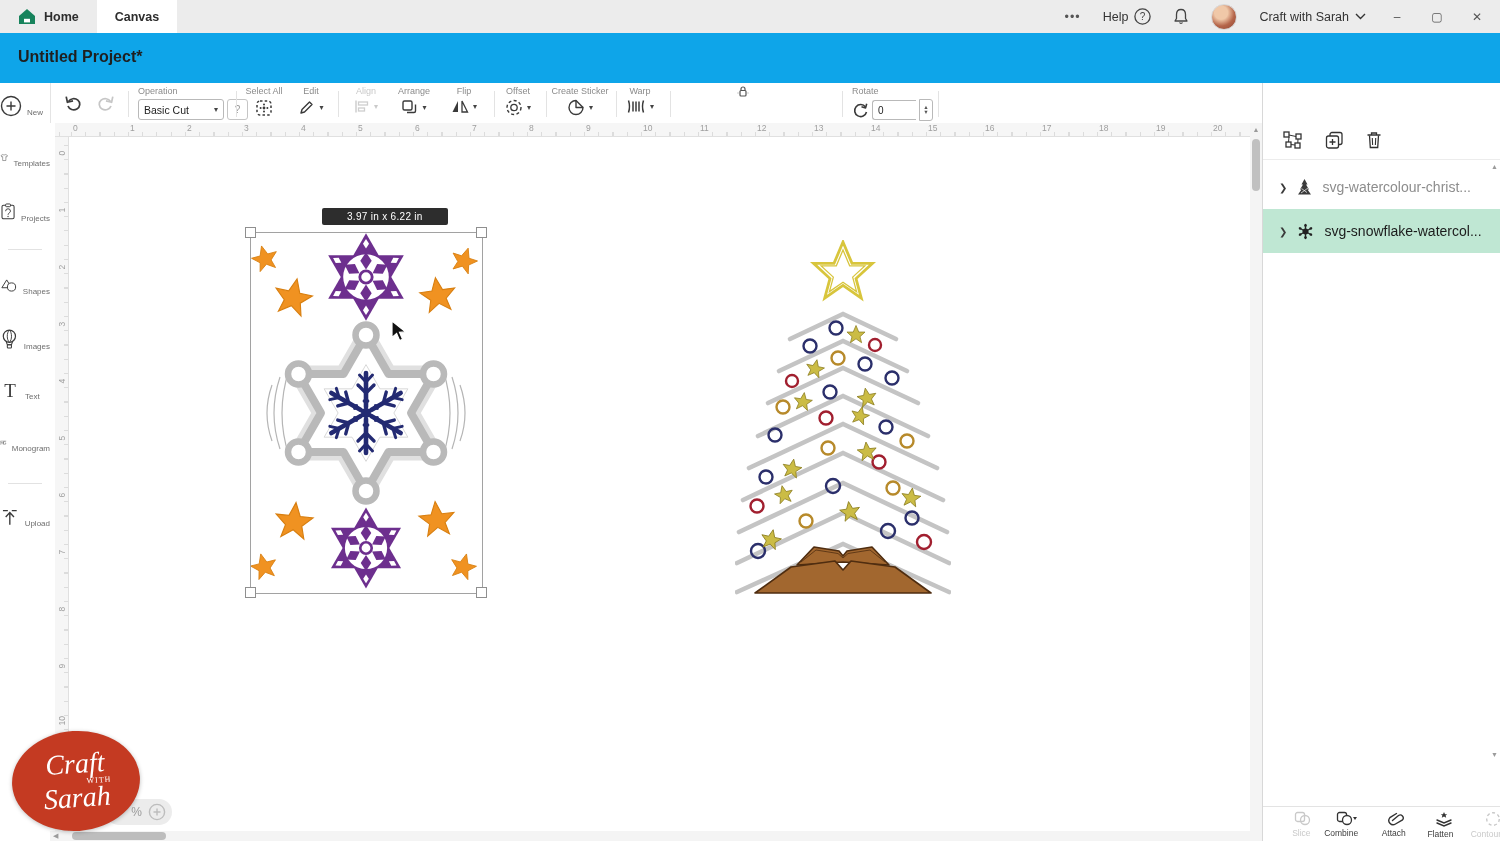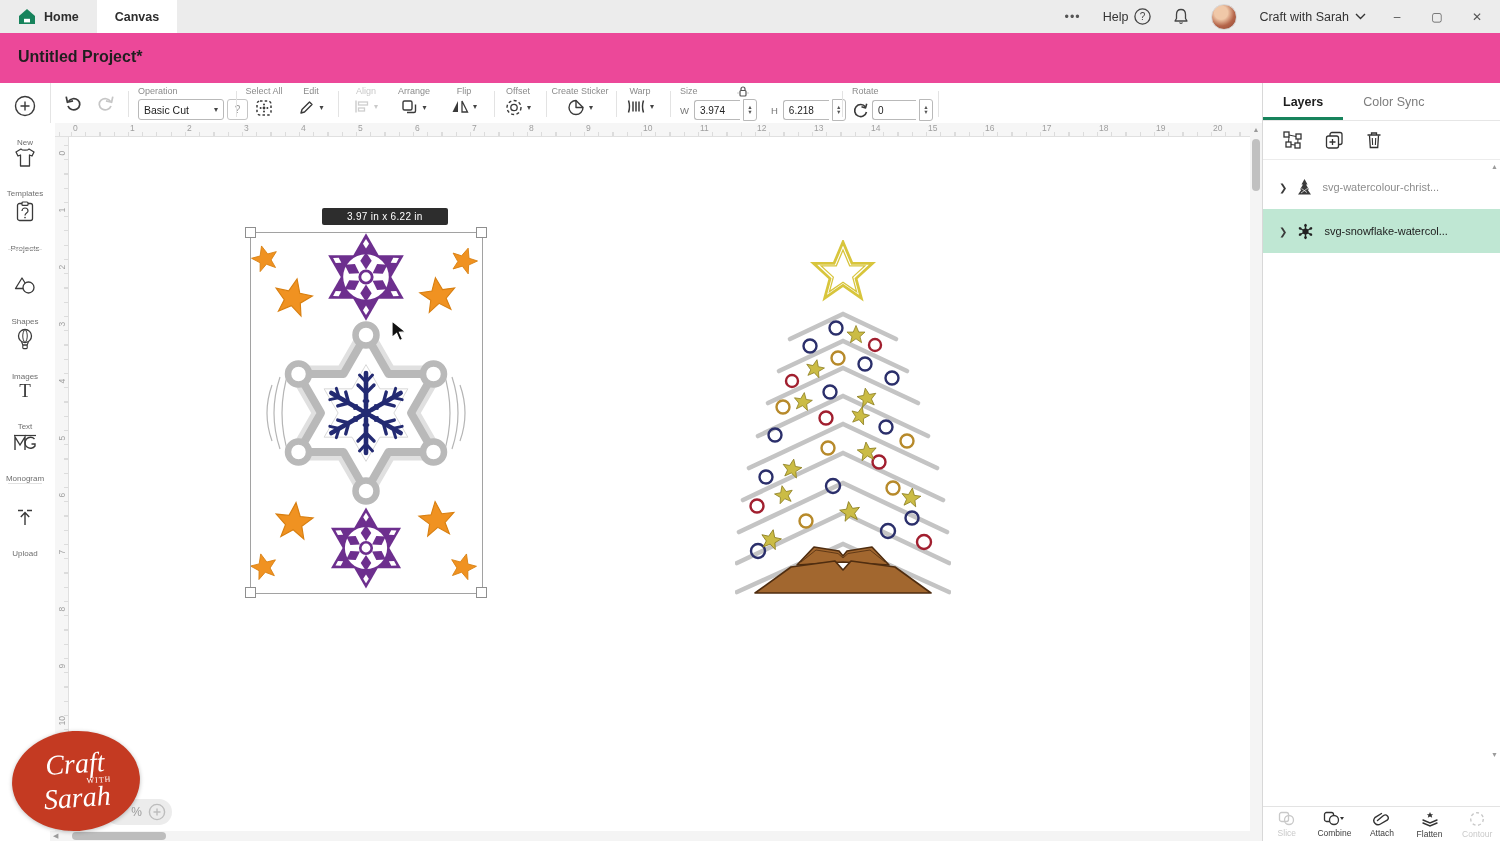--- a/index.html
+++ b/index.html
@@ -7,42 +7,42 @@
        font-family:"Liberation Sans",sans-serif;color:#333;-webkit-font-smoothing:antialiased}
   .abs{position:absolute}
   
   .topbar{left:0;top:0;width:1500px;height:33px;background:#ececec;display:flex;align-items:center}
   .tab{height:33px;display:flex;align-items:center;gap:8px;padding:0 18px;font-size:12.5px;font-weight:bold;color:#2d2d2d}
   .tab.active{background:#fff}
   .tb-right{position:absolute;right:0;top:0;height:33px;display:flex;align-items:center;gap:22px;padding-right:14px;font-size:12.5px;color:#333}
   .winbtn{font-size:12px;color:#555;width:18px;text-align:center}
   .avatar{width:24px;height:24px;border-radius:50%;background:radial-gradient(circle at 38% 32%,#f0c8a8 0 30%,#b5654a 60%,#8e4431);border:1px solid #d8d8d8}
   
-  .header{left:0;top:33px;width:1500px;height:50px;background:#ec4899}
+  .header{left:0;top:33px;width:1500px;height:50px;background:#0ea5e9}
   .proj-title{position:absolute;left:18px;top:15px;font-size:16px;font-weight:bold;color:#1f1f1f}
   .hdr-right{position:absolute;right:16px;top:0;height:50px;display:flex;align-items:center;gap:26px;font-size:12.5px;color:#3c3c3c}
   .hdr-item{display:flex;align-items:center;gap:7px}
   .make-btn{background:#17835C;color:#fff;font-weight:bold;font-size:13px;border:none;border-radius:16px;padding:7px 40px;cursor:pointer}
   
   .toolbar{left:50px;top:83px;width:1450px;height:40px;background:#fff;border-bottom:5px solid #0ea5e9}
   .tgroup{position:absolute;top:3px;display:flex;flex-direction:column;align-items:center}
   .tlabel{font-size:9px;color:#8b8b8b;line-height:10px;margin-bottom:3px;white-space:nowrap}
   .tlabel.dis{color:#c9c9c9}
   .trow{display:flex;align-items:center;gap:3px}
   .caret{font-size:8px;color:#444;margin-left:1px}
   .caret.dis{color:#cacaca}
   .sel{display:flex;align-items:center;justify-content:space-between;width:74px;height:19px;border:1px solid #b9b9b9;border-radius:3px;font-size:10.5px;padding:0 5px;color:#222;background:#fff}
   .qbtn{width:19px;height:19px;border:1px solid #c5c5c5;border-radius:3px;font-size:10px;color:#9a9a9a;display:flex;align-items:center;justify-content:center;background:#fff}
   .num{width:40px;height:18px;border:1px solid #b9b9b9;border-radius:3px 0 0 3px;border-right:none;font-size:10px;color:#222;display:flex;align-items:center;padding-left:5px;background:#fff}
   .stepper{width:12px;height:20px;border:1px solid #b9b9b9;border-radius:0 3px 3px 0;display:flex;flex-direction:column;align-items:center;justify-content:center;font-size:5.5px;color:#555;line-height:5px;background:#fff}
   .xysmall{font-size:9.5px;color:#777;margin-right:2px}
   .tdiv{position:absolute;top:8px;width:1px;height:26px;background:#e3e3e3}
   
   .sidebar{left:0;top:83px;width:50px;height:758px;background:#fff;border-right:1px solid #e4e4e4}
-  .side-item{position:absolute;left:0;width:50px;display:flex;flex-direction:column;align-items:center;gap:21px;cursor:pointer}
+  .side-item{position:absolute;left:0;width:50px;display:flex;flex-direction:row;align-items:flex-end;gap:5px;cursor:pointer}
   .side-lbl{font-size:8px;color:#6e6e6e}
   .side-div{position:absolute;left:8px;width:34px;height:1px;background:#e2e2e2}
   
   .canvas-area{left:50px;top:123px;width:1200px;height:708px;background:#fff}
   .ruler-h{position:absolute;left:55px;top:123px;width:1195px;height:13px;background:#f6f6f6;border-bottom:1px solid #e0e0e0;
     background-image:repeating-linear-gradient(to right,#dcdcdc 0 1px,transparent 1px 14.25px);background-position:16px bottom;background-size:100% 4px;background-repeat:repeat-x}
   .ruler-v{position:absolute;left:55px;top:137px;width:13px;height:694px;background:#f6f6f6;border-right:1px solid #e0e0e0;
     background-image:repeating-linear-gradient(to bottom,#dcdcdc 0 1px,transparent 1px 14.25px);background-position:right 8px;background-size:4px 100%;background-repeat:repeat-y}
   .ruler-corner{position:absolute;left:55px;top:123px;width:13px;height:13px;background:#f6f6f6;border-right:1px solid #e0e0e0;border-bottom:1px solid #e0e0e0}
   .rlbl{position:absolute;top:0px;font-size:8.5px;color:#9f9f9f}
@@ -58,29 +58,29 @@
   .hthumb{position:absolute;left:22px;top:1px;width:94px;height:8px;background:#bdbdbd;border-radius:4px}
   .scroll-arrow{font-size:7px;color:#9b9b9b}
   
   .rpanel{left:1262px;top:83px;width:238px;height:758px;background:#fff;border-left:1px solid #d8d8d8}
   .ptabs{position:absolute;left:0;top:0;width:238px;height:37px;border-bottom:1px solid #e6e6e6;display:flex;align-items:center}
   .ptab{font-size:12.5px;padding:0 20px;height:37px;display:flex;align-items:center}
   .ptab.on{color:#1d1d1d;font-weight:bold;box-shadow:inset 0 -3px 0 #17835C}
   .ptab.off{color:#7d7d7d}
   .picons{position:absolute;left:0;top:37px;width:238px;height:40px;border-bottom:1px solid #ececec;display:flex;align-items:center;gap:22px;padding-left:20px;box-sizing:border-box}
   .layer-row{position:absolute;left:0;width:238px;height:44px;display:flex;align-items:center;gap:10px;padding-left:16px;box-sizing:border-box;cursor:pointer}
-  .layer-name{font-size:11px;color:#8d8d8d;white-space:nowrap}
+  .layer-name{font-size:14px;color:#8d8d8d;white-space:nowrap}
   .layer-row.sel-layer{background:#bfe7d3}
   .layer-row.sel-layer .layer-name{color:#1c1c1c;font-weight:normal}
   .chev{font-size:10px;color:#3a3a3a}
   .blank-row{position:absolute;left:0;top:680px;width:238px;height:43px;border-top:1px solid #e3e3e3;display:flex;align-items:center;gap:14px;padding-left:14px;box-sizing:border-box}
   .swatch{width:36px;height:27px;background:#fff;border:1px solid #b5b5b5}
   .blank-lbl{font-size:10px;color:#555}
   .actions{position:absolute;left:0;top:723px;width:238px;height:35px;border-top:1px solid #e3e3e3;display:flex}
-  .act{flex:1;display:flex;flex-direction:column;align-items:center;justify-content:center;gap:2px;cursor:pointer}
+  .act{flex:1;display:flex;flex-direction:column;align-items:flex-end;justify-content:center;gap:2px;cursor:pointer}
   .act-lbl{font-size:8.5px;color:#3d3d3d}
   .act.dis .act-lbl{color:#c9c9c9}
   
   .zoom-pill{left:106px;top:799px;width:66px;height:26px;background:#ececec;border-radius:14px;display:flex;align-items:center;justify-content:flex-end;gap:6px;padding-right:6px;box-sizing:border-box}
   .zoom-pct{font-size:12px;color:#9a9a9a}
   .logo{left:12px;top:731px;width:128px;height:100px;background:#c43a22;border-radius:50%;transform:rotate(-4deg);
         display:flex;flex-direction:column;align-items:center;justify-content:center;color:#fff;box-shadow:0 1px 4px rgba(0,0,0,.25)}
   .logo .l1{font-family:"Liberation Serif",serif;font-style:italic;font-size:28px;line-height:24px}
   .logo .lmid{font-family:"Liberation Serif",serif;font-size:8px;letter-spacing:1px;margin:1px 0 0 46px}
   .logo .l2{font-family:"Liberation Serif",serif;font-style:italic;font-size:28px;line-height:24px;margin-top:0px}
@@ -250,38 +250,20 @@
         <path d="M17.5 1.5 Q15.5 7.5 17.5 13.5" fill="none" stroke="#3a3a3a" stroke-width="1.5"></path>
         <line x1="7" y1="2.5" x2="7" y2="12.5" stroke="#3a3a3a" stroke-width="1.5"></line>
         <line x1="10" y1="2.5" x2="10" y2="12.5" stroke="#3a3a3a" stroke-width="1.5"></line>
         <line x1="13" y1="2.5" x2="13" y2="12.5" stroke="#3a3a3a" stroke-width="1.5"></line>
       </svg>
       <span class="caret">▾</span>
     </div>
   </div>
   <div class="tdiv" style="left:620px"></div>
 
-  <div class="tgroup" style="left:630px;align-items:flex-start">
-    <span class="tlabel">Size</span>
-    <div class="trow">
-      <span class="xysmall">W</span>
-      <span class="num">3.974</span>
-      <span class="stepper">
-          <span>▲</span>
-          <span>▼</span>
-        </span>
-      <span style="width:8px"></span>
-      <span class="xysmall">H</span>
-      <span class="num">6.218</span>
-      <span class="stepper">
-          <span>▲</span>
-          <span>▼</span>
-        </span>
-    </div>
-  </div>
 
   <div class="abs" style="left:686px;top:2px">
     <svg width="14" height="13" viewBox="0 0 14 13">
       <rect x="4" y="5.5" width="6" height="5.5" rx="1" fill="none" stroke="#555" stroke-width="1.2"></rect>
       <path d="M5 5.5 L5 4 a2 2 0 0 1 4 0 L9 5.5" fill="none" stroke="#555" stroke-width="1.2"></path>
       <path d="M1 8 L3 8 M11 8 L13 8" stroke="#cdcdcd" stroke-width="1"></path>
     </svg>
   </div>
   <div class="tdiv" style="left:792px"></div>
 
@@ -572,24 +554,20 @@
 <div class="abs vscroll">
   <div style="text-align:center;padding-top:3px" class="scroll-arrow">▲</div>
   <div class="vthumb"></div>
 </div>
 <div class="abs hscroll">
   <span class="scroll-arrow" style="position:absolute;left:3px;top:1px">◀</span>
   <div class="hthumb"></div>
 </div>
 
 <div class="abs rpanel">
-  <div class="ptabs">
-    <div class="ptab on">Layers</div>
-    <div class="ptab off">Color Sync</div>
-  </div>
   <div class="picons">
     <svg width="20" height="18" viewBox="0 0 20 18">
       <rect x="1" y="1" width="5" height="5" fill="none" stroke="#333" stroke-width="1.3"></rect>
       <rect x="13" y="3" width="5" height="5" fill="none" stroke="#333" stroke-width="1.3"></rect>
       <rect x="3" y="11" width="5" height="5" fill="none" stroke="#333" stroke-width="1.3"></rect>
       <rect x="12" y="12" width="5" height="5" fill="none" stroke="#333" stroke-width="1.3"></rect>
       <path d="M6,4 L13,5.5 M5.5,11 L6,6 M8,13.5 L12,14 M15,8 L14.8,12" stroke="#333" stroke-width="1"></path>
     </svg>
     <svg width="19" height="18" viewBox="0 0 19 18">
       <rect x="5" y="1.5" width="12" height="12" rx="2" fill="none" stroke="#333" stroke-width="1.3"></rect>

